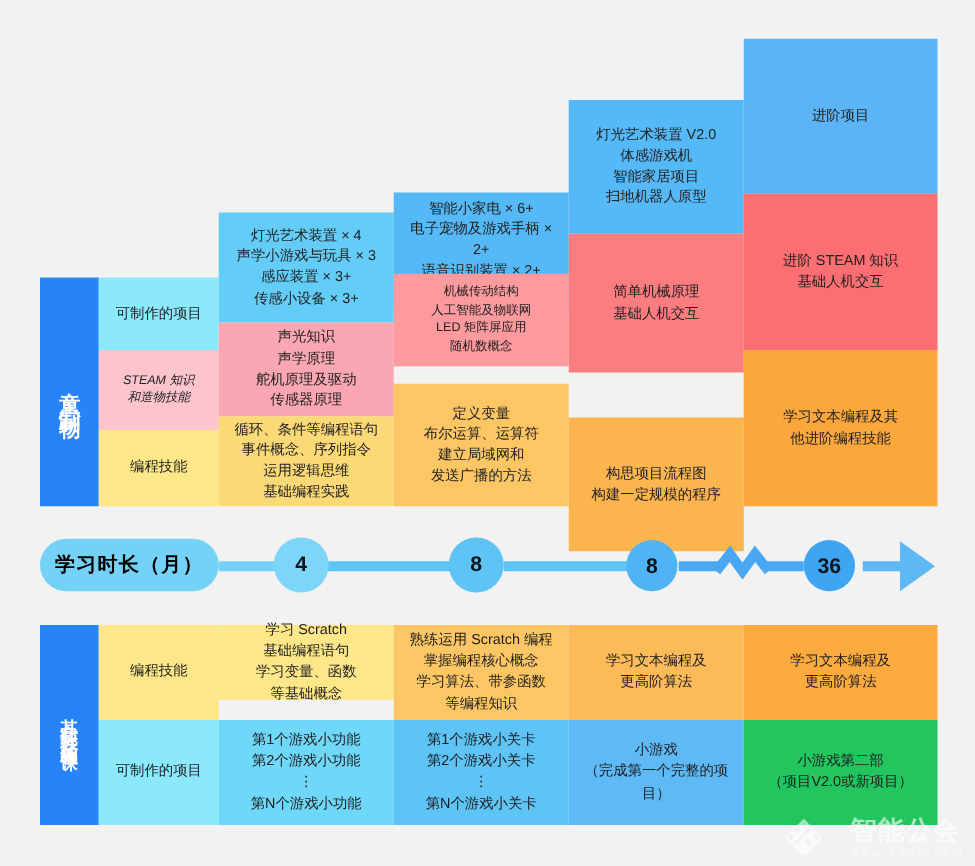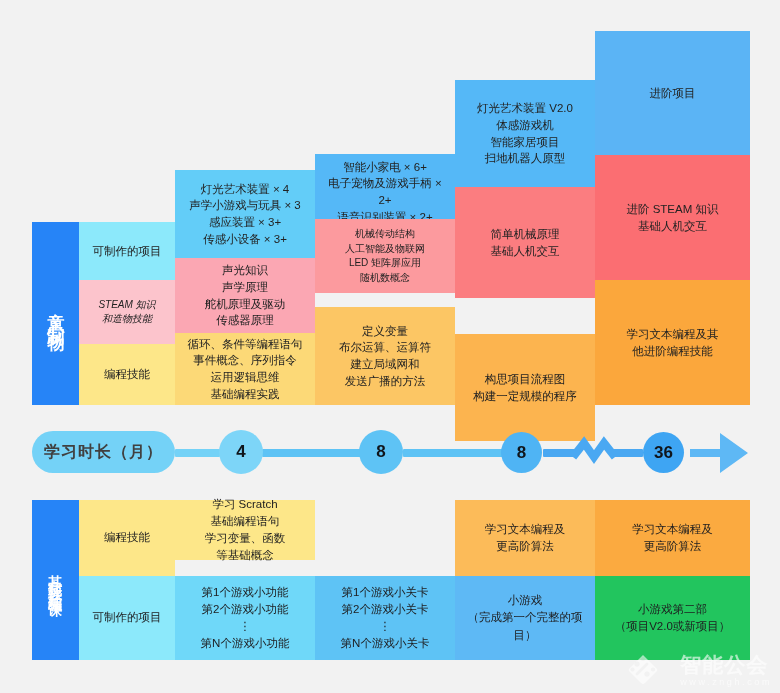--- a/index.html
+++ b/index.html
@@ -23,21 +23,21 @@
   
   .vlabel{position:absolute;background:#2684f7;color:#fff;display:flex;
           align-items:center;justify-content:center;}
   .vlabel .vtxt{writing-mode:vertical-rl;text-orientation:upright;
        letter-spacing:7px;font-size:17px;font-weight:700;line-height:1.05;}
 
   
   #timeline{position:absolute;left:0;top:424;width:780px;height:68px;}
   .tl-pill{position:absolute;background:#74d2f7;border-radius:22px;
            display:flex;align-items:center;justify-content:center;
-           color:#404040;font-size:16px;font-weight:700;letter-spacing:1px;}
+           color:#000000;font-size:16px;font-weight:700;letter-spacing:1px;}
   .tl-node{position:absolute;border-radius:50%;display:flex;align-items:center;
            justify-content:center;color:#10151b;font-weight:700;font-size:17px;}
   .tl-bar{position:absolute;height:8px;border-radius:1px;}
 
   
   #bottom-table{position:absolute;left:0;top:500px;width:780px;height:160px;}
   .bcell{position:absolute;box-sizing:border-box;display:flex;align-items:center;
          justify-content:center;text-align:center;padding:3px 5px;color:#1d1d1f;
          line-height:1.5;}
   .bcell .txt{display:block;white-space:pre-line;}
@@ -201,20 +201,26 @@
 学习变量、函数
 等基础概念</span>
     </div>
     <div class="bcell" style="left:175px;top:76px;width:140px;height:84px;background:#6fd8f9;font-size:11.5px;">
       <span class="txt">第1个游戏小功能
 第2个游戏小功能
 ⋮
 第N个游戏小功能</span>
     </div>
 
+    <div class="bcell" style="left:315px;top:0;width:140px;height:76px;background:#fcc664;font-size:11.5px;">
+      <span class="txt">熟练运用 Scratch 编程
+掌握编程核心概念
+学习算法、带参函数
+等编程知识</span>
+    </div>
     <div class="bcell" style="left:315px;top:76px;width:140px;height:84px;background:#5ec3f5;font-size:11.5px;">
       <span class="txt">第1个游戏小关卡
 第2个游戏小关卡
 ⋮
 第N个游戏小关卡</span>
     </div>
 
     <div class="bcell" style="left:455px;top:0;width:140px;height:76px;background:#fcbb59;font-size:11.5px;">
       <span class="txt">学习文本编程及
 更高阶算法</span>

